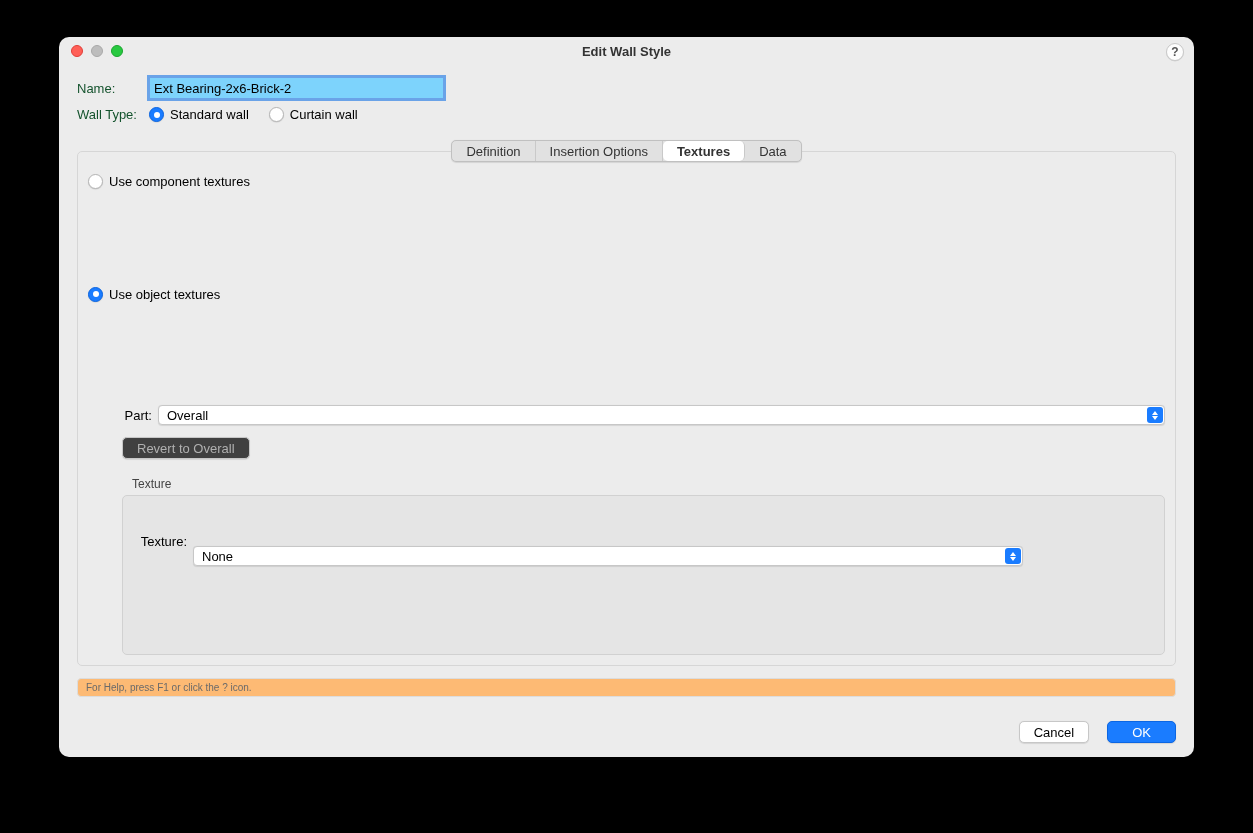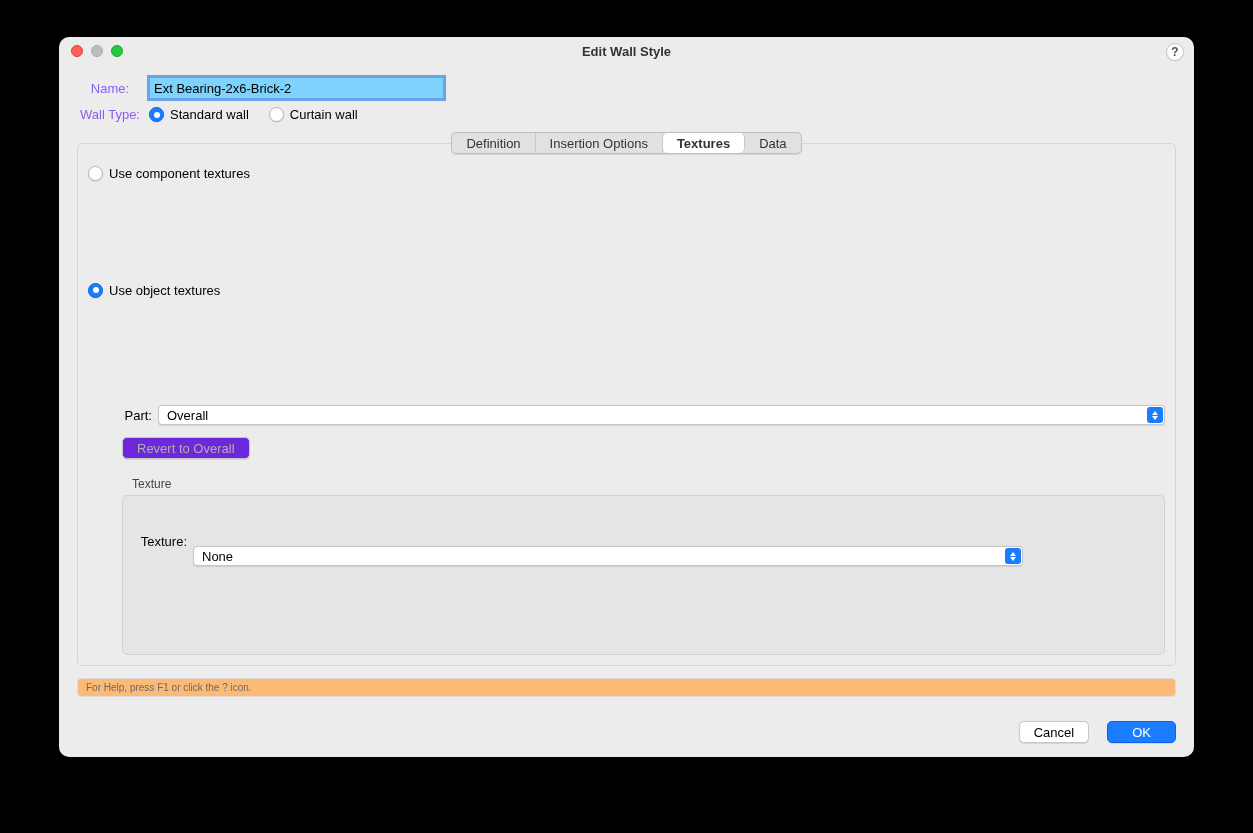--- a/index.html
+++ b/index.html
@@ -75,23 +75,23 @@
     display: flex;
     flex-direction: column;
   }
   .form-row {
     display: flex;
     align-items: center;
     margin-bottom: 8px;
   }
   .form-row > label:first-child {
     width: 66px;
-    text-align: center;
+    text-align: left;
     margin-right: 6px;
-    color: #8b5cf6;
+    color: #14532d;
   }
   .text-input {
     width: 295px;
     height: 22px;
     border: 1px solid #bdbdbd;
     background: #7dd3fc;
     padding: 0 4px;
     font-size: 13px;
     outline: 3px solid #6aa3e8;
     outline-offset: -1px;
@@ -125,21 +125,21 @@
   }
   .radio-dot.checked::after {
     content: "";
     width: 6px; height: 6px;
     background: #fff;
     border-radius: 50%;
   }
   .tabbar {
     display: flex;
     justify-content: center;
-    margin-top: 2px;
+    margin-top: 10px;
     margin-bottom: 0;
     position: relative;
     z-index: 2;
   }
   .tabseg {
     display: flex;
     background: #e1e1e1;
     border: 0.5px solid #c0c0c0;
     border-radius: 5px;
     overflow: hidden;
@@ -230,21 +230,21 @@
     background: #fff;
     border: 0.5px solid #c7c7c7;
     border-radius: 5px;
     font-size: 13px;
     color: #000;
     box-shadow: 0 0.5px 1px rgba(0,0,0,0.1);
     cursor: default;
   }
   .btn.disabled {
     color: #b0b0b0;
-    background: #6d28d9;
+    background: #404040;
   }
   .btn.primary {
     background: #1a7cff;
     color: #fff;
     border-color: #0b66e3;
     padding: 0 24px;
   }
   .groupbox {
     margin-top: 12px;
     position: relative;

